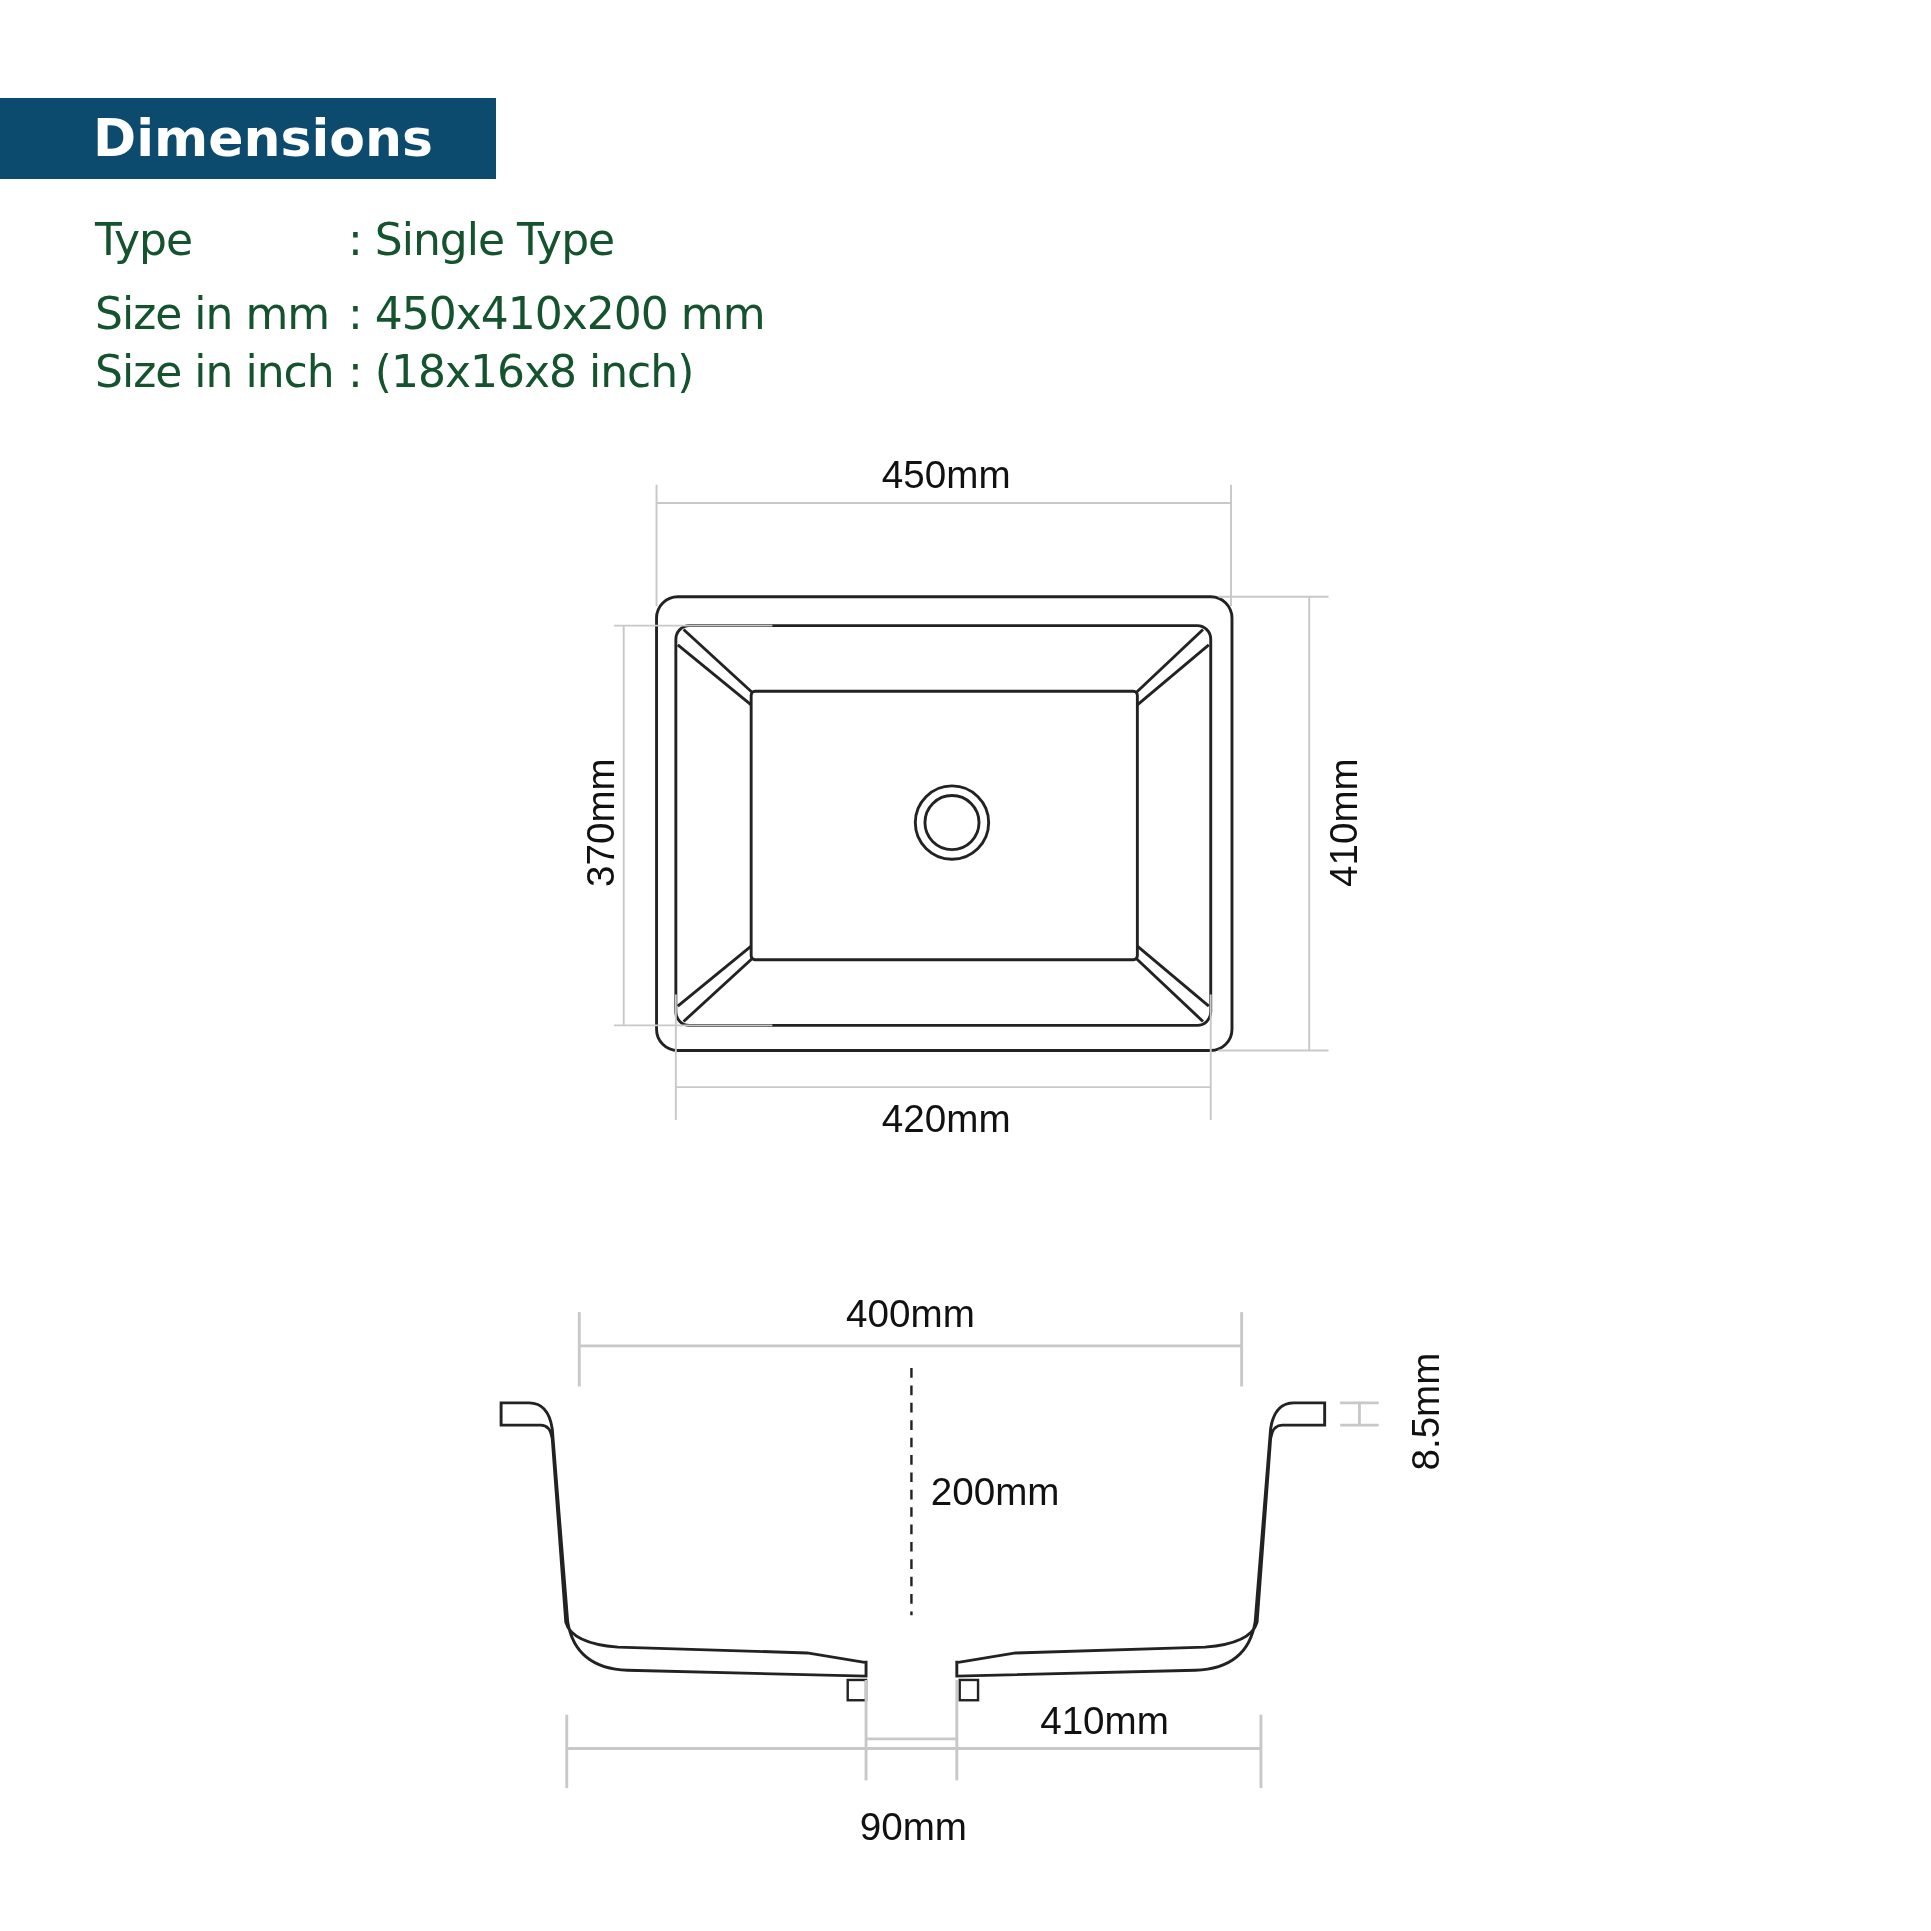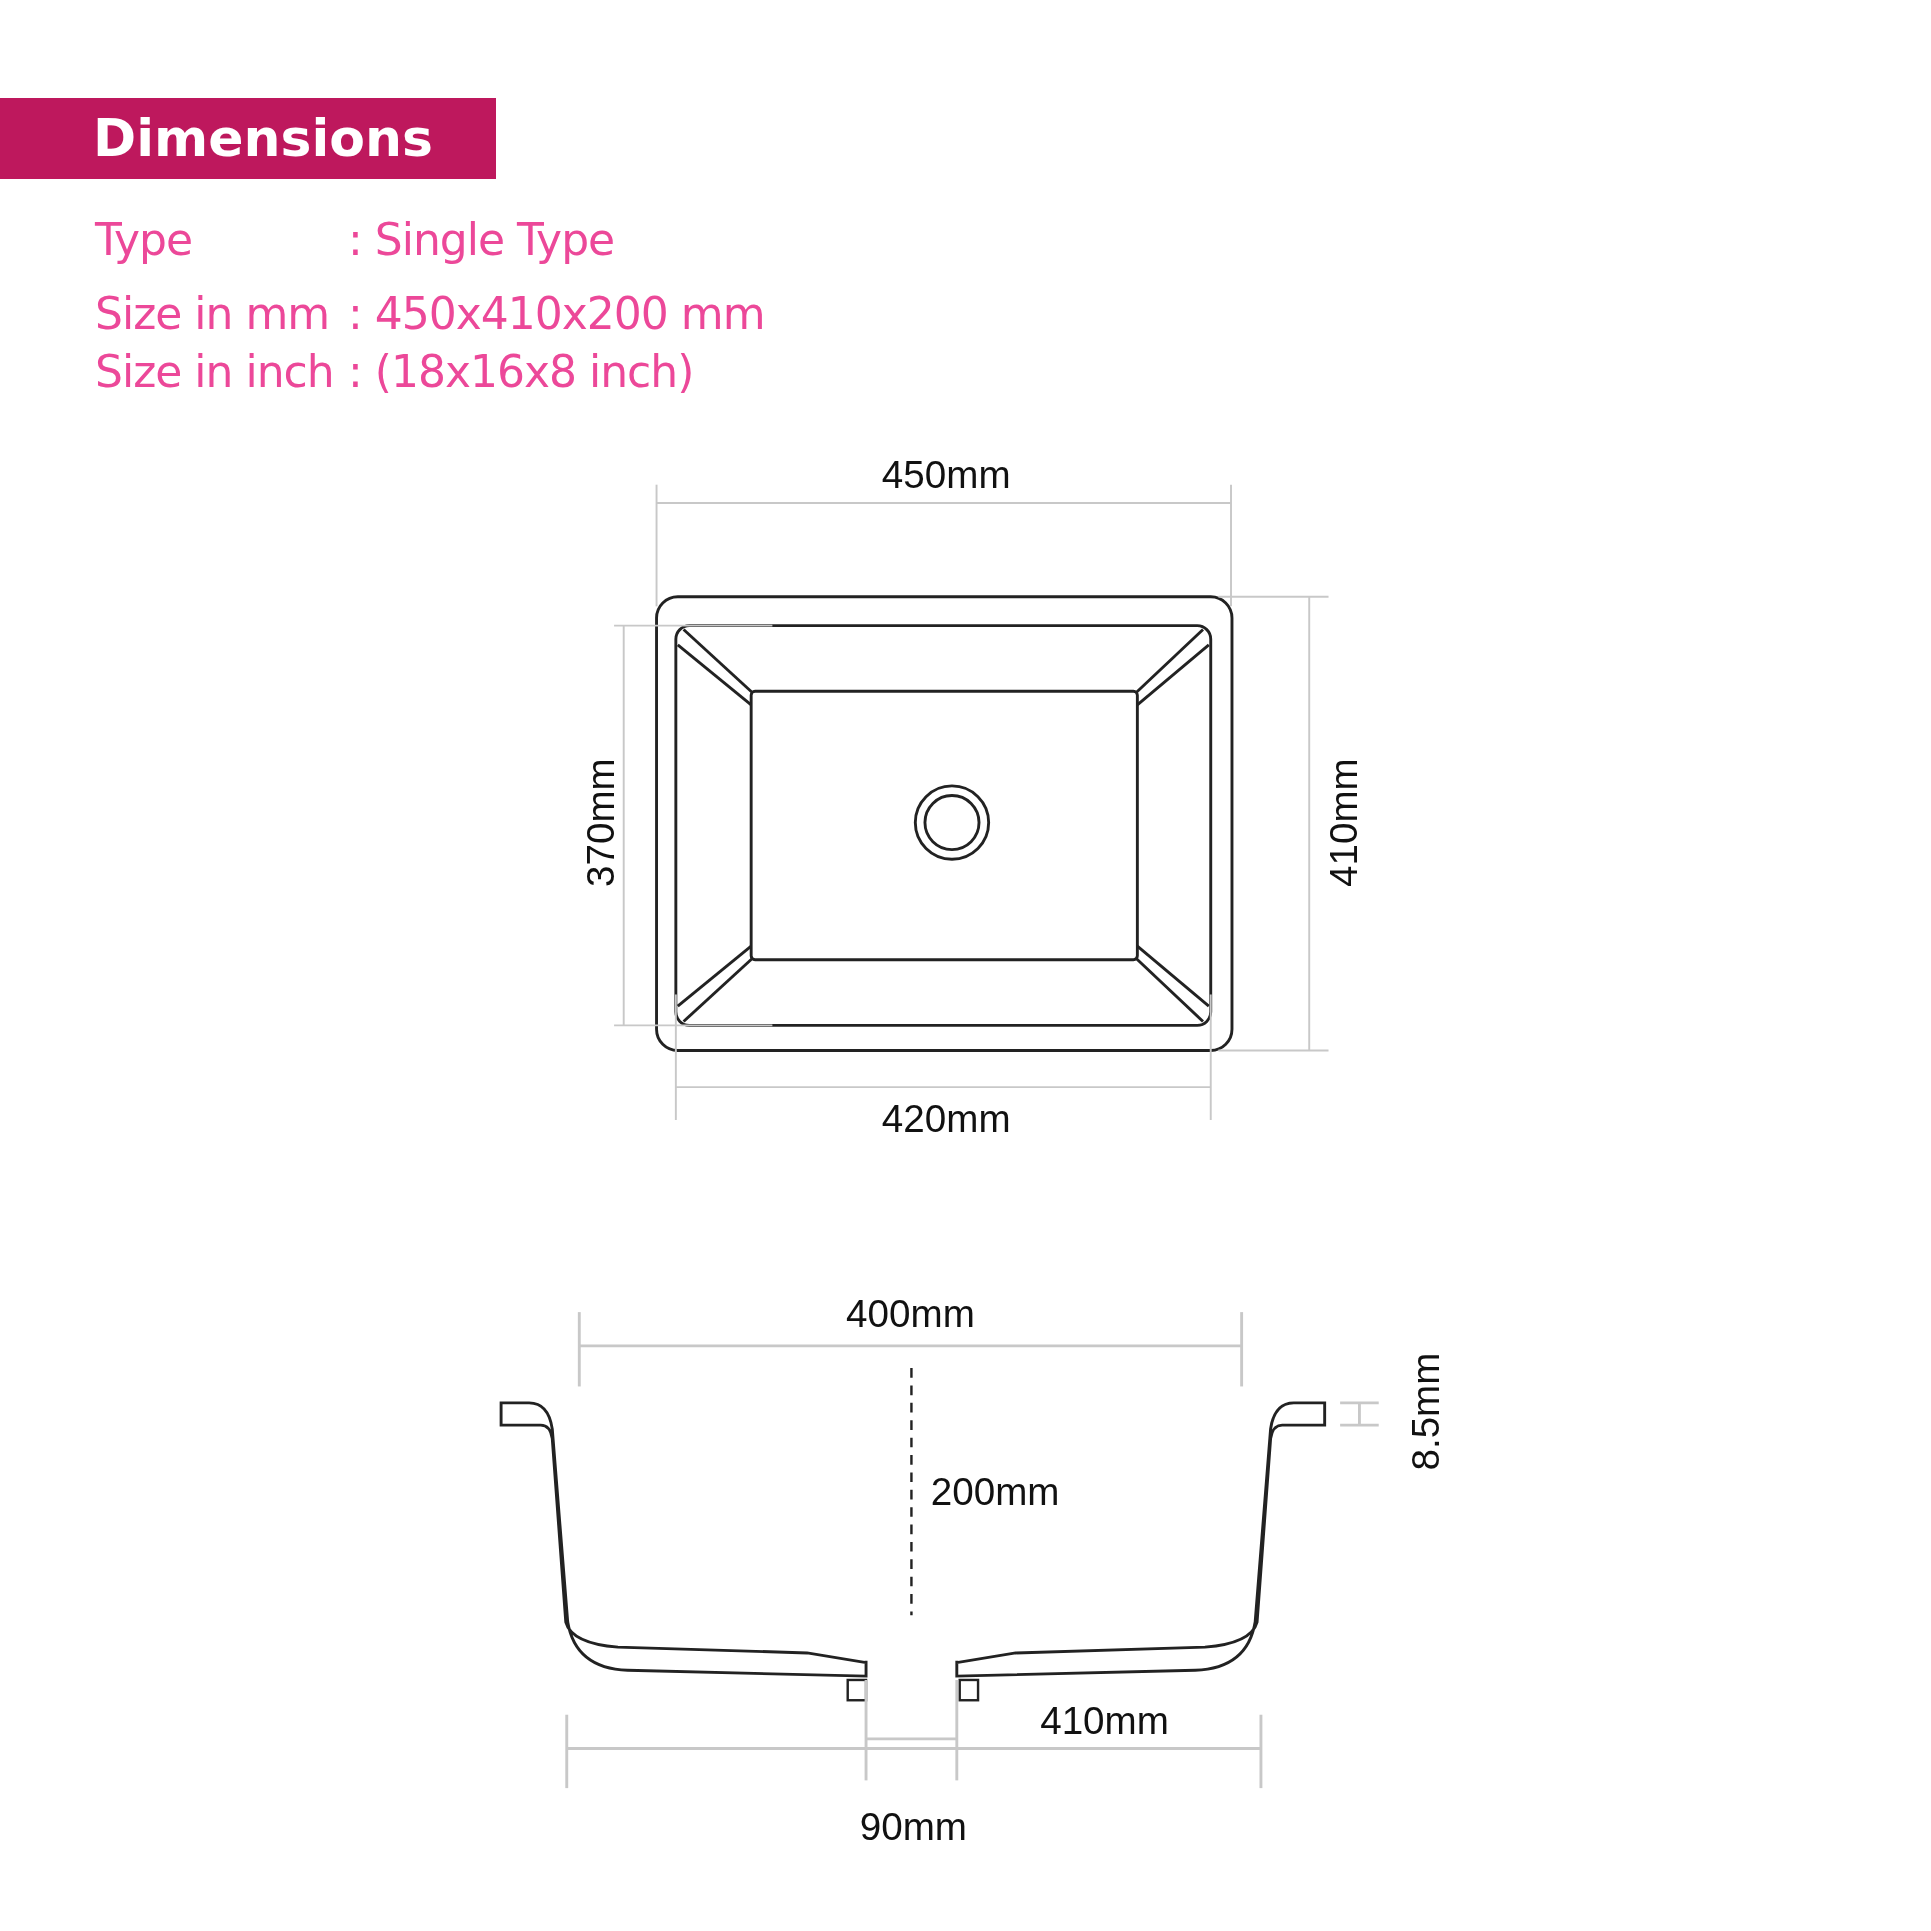--- a/index.html
+++ b/index.html
@@ -1,23 +1,23 @@
 <!DOCTYPE html>
 <html><head>
 <meta charset="utf-8">
 <style>
   html, body { margin: 0; padding: 0; background: #ffffff; }
   body { width: 1931px; height: 1931px; position: relative; overflow: hidden; font-family: "DejaVu Sans", sans-serif; }
   .banner {
     position: absolute; left: 0; top: 98px; width: 496px; height: 81px;
-    background: #be185d; color: #ffffff; font-weight: bold; font-size: 52px;
+    background: #0c4a6e; color: #ffffff; font-weight: bold; font-size: 52px;
     line-height: 81px; box-sizing: border-box; padding-left: 93px;
     font-family: "DejaVu Sans", sans-serif;
   }
-  .spec { position: absolute; left: 95px; font-size: 44px; color: #ec4899; font-family: "DejaVu Sans", sans-serif; letter-spacing: -1px; }
+  .spec { position: absolute; left: 95px; font-size: 44px; color: #14532d; font-family: "DejaVu Sans", sans-serif; letter-spacing: -1px; }
   .spec .k { display: inline-block; }
   .spec .v { position: absolute; left: 253px; white-space: nowrap; }
   svg { position: absolute; left: 0; top: 0; }
   .dimtxt { font-family: "Liberation Sans", sans-serif; font-size: 40px; fill: #111111; }
 </style>
 </head>
 <body>
 
 <div class="banner">
   <span>Dimensions</span>

